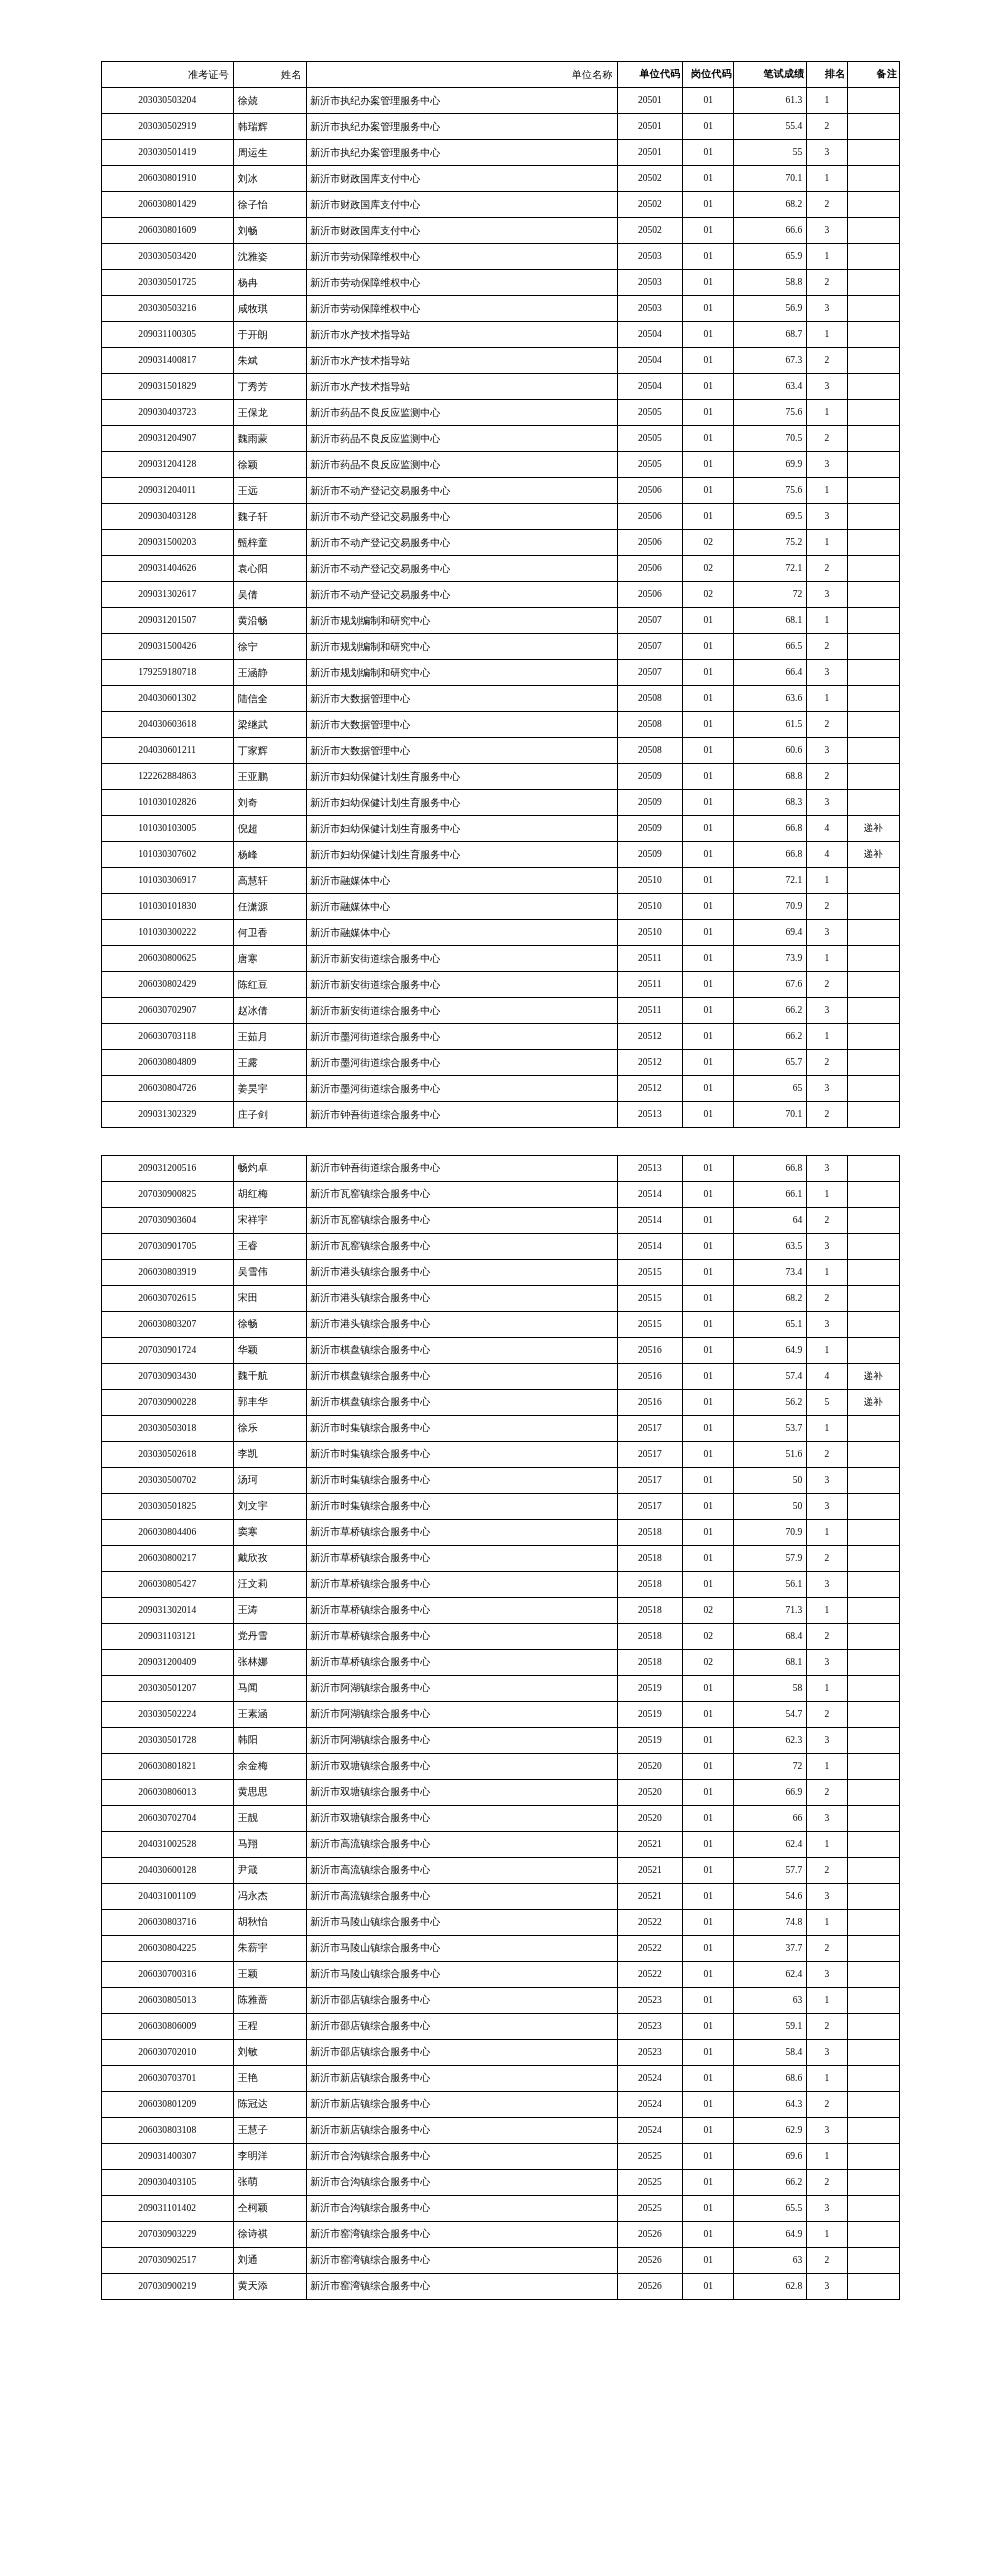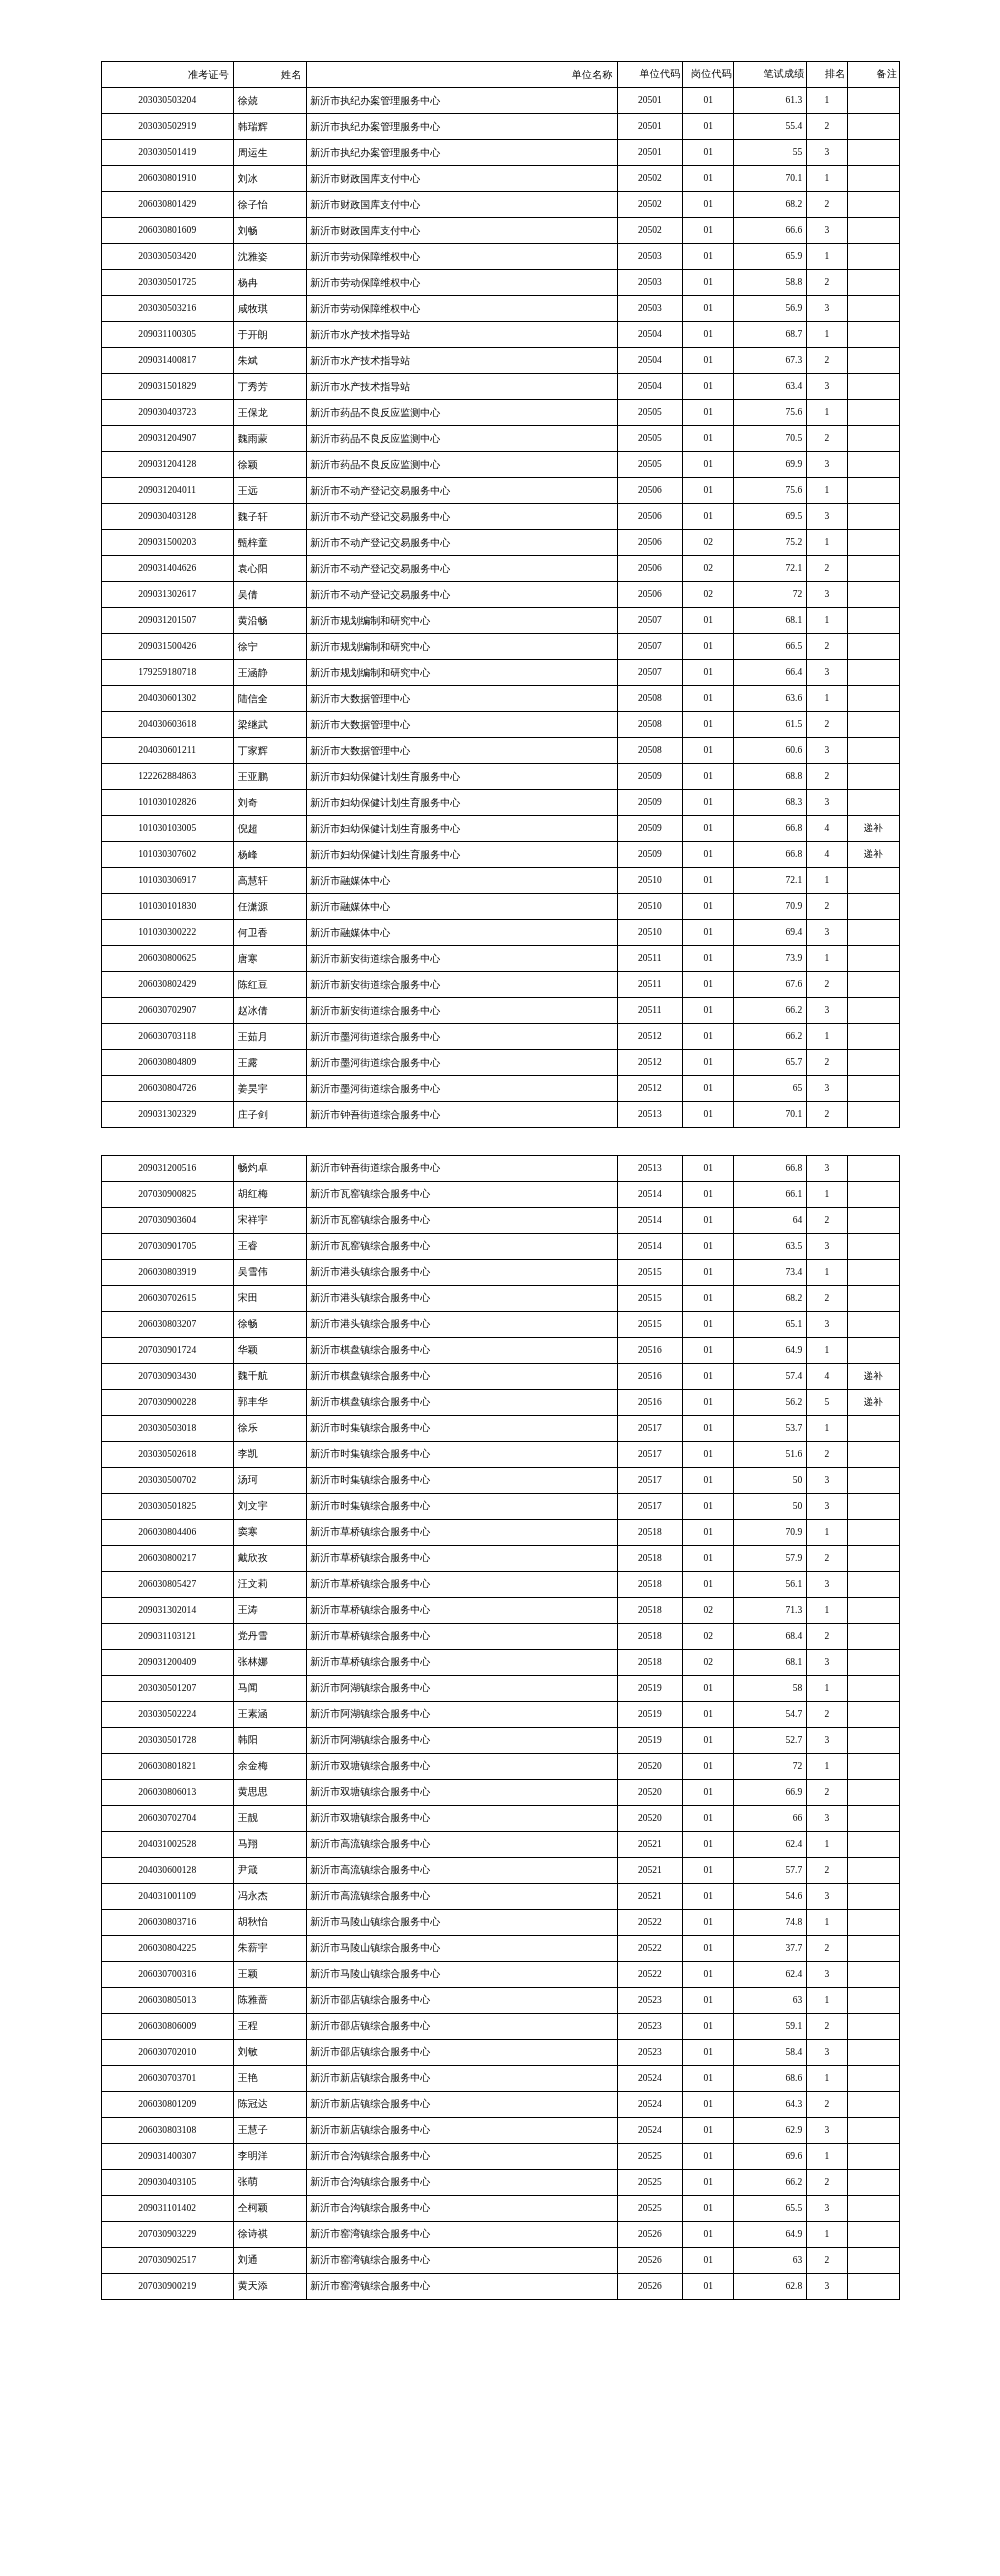--- a/index.html
+++ b/index.html
@@ -55,20 +55,21 @@
     text-align: right;
     height: 45px;
     font-size: 10px;
     letter-spacing: 0.3px;
   }
   thead th.multi {
     white-space: normal;
     word-break: break-all;
     line-height: 1.25;
     padding: 0 1.3px;
+    font-weight: bold;
   }
   td.ticket {
     text-align: center;
     font-size: 9.5px;
     letter-spacing: 0.1px;
     font-family: "Liberation Serif", "DejaVu Serif", serif;
   }
   td.name {
     text-align: left;
     padding-left: 6.3px;
@@ -767,21 +768,21 @@
             <td class="score">54.7</td>
             <td class="rank">2</td>
             <td class="remark"></td>
           </tr>
           <tr>
             <td class="ticket">203030501728</td>
             <td class="name">韩阳</td>
             <td class="unit">新沂市阿湖镇综合服务中心</td>
             <td class="ucode">20519</td>
             <td class="pcode">01</td>
-            <td class="score">52.7</td>
+            <td class="score">62.3</td>
             <td class="rank">3</td>
             <td class="remark"></td>
           </tr>
           <tr>
             <td class="ticket">206030801821</td>
             <td class="name">余金梅</td>
             <td class="unit">新沂市双塘镇综合服务中心</td>
             <td class="ucode">20520</td>
             <td class="pcode">01</td>
             <td class="score">72</td>

